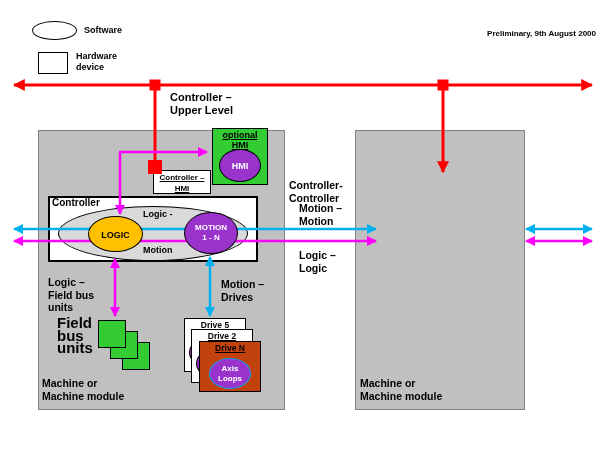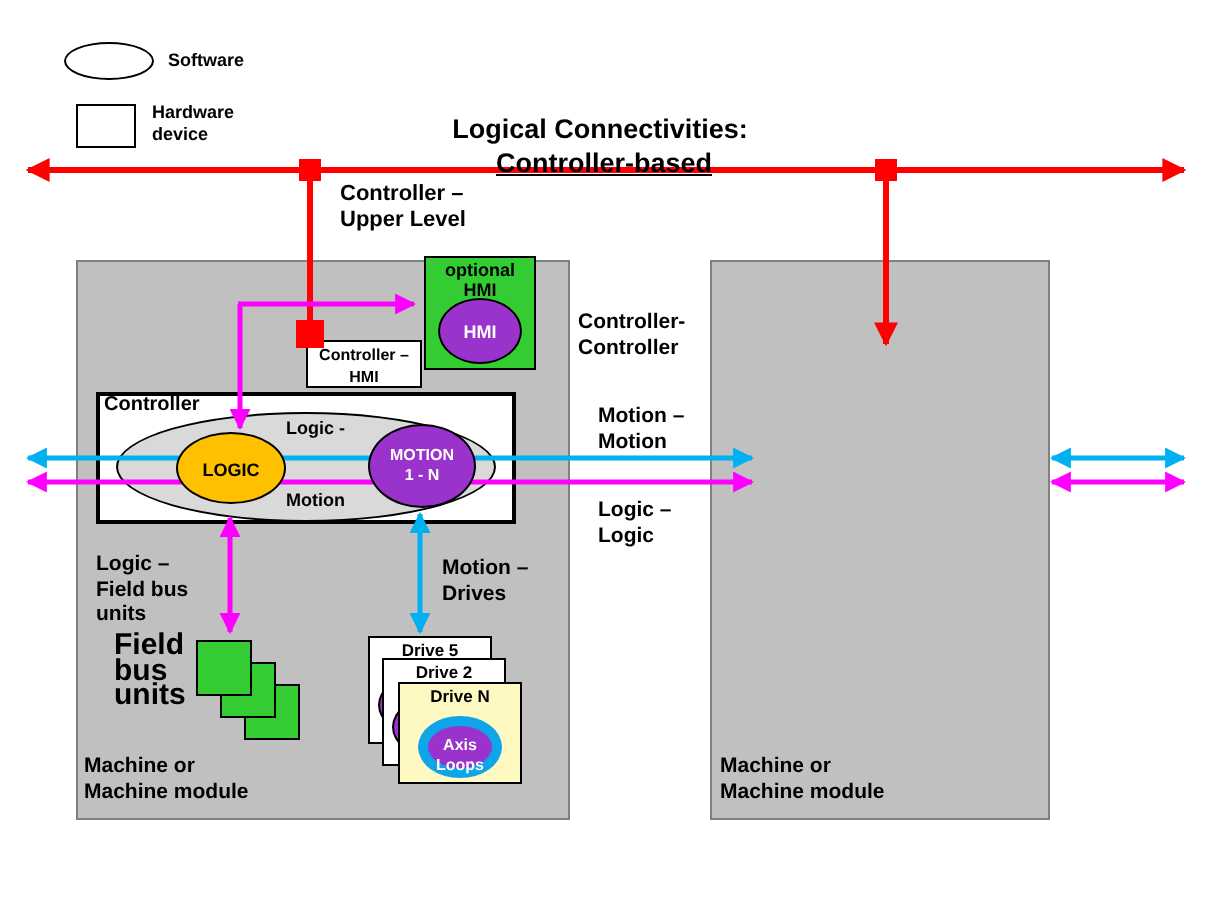--- a/index.html
+++ b/index.html
@@ -1,20 +1,20 @@
 <!DOCTYPE html>
 <html><head>
 <meta charset="utf-8">
 <style>
   html,body{margin:0;padding:0;background:#fff;}
   #stage{position:relative;width:604px;height:453px;background:#fff;overflow:hidden;
          font-family:"Liberation Sans",sans-serif;color:#000;}
   .abs{position:absolute;}
   .lbl{font-weight:bold;white-space:pre-line;color:#000;}
-  .box{box-sizing:border-box;}
+  .box{box-sizing:border-box;text-decoration:underline;}
   .ell{border-radius:50%;box-sizing:border-box;text-align:center;}
   .machine{background:#c0c0c0;border:1px solid #808080;}
   svg{position:absolute;left:0;top:0;}
 </style>
 </head>
 <body>
 
 <div id="stage">
 
   <div class="abs box machine" style="left:38px;top:130px;width:247px;height:280px;"></div>
@@ -62,26 +62,23 @@
     <line x1="14" y1="229" x2="376" y2="229" stroke="#00b0f0" stroke-width="2.5" marker-start="url(#ar-cyan)" marker-end="url(#ar-cyan)"></line>
     <line x1="14" y1="241" x2="376" y2="241" stroke="#ff00ff" stroke-width="2.5" marker-start="url(#ar-mag)" marker-end="url(#ar-mag)"></line>
     <line x1="526" y1="229" x2="592" y2="229" stroke="#00b0f0" stroke-width="2.5" marker-start="url(#ar-cyan)" marker-end="url(#ar-cyan)"></line>
     <line x1="526" y1="241" x2="592" y2="241" stroke="#ff00ff" stroke-width="2.5" marker-start="url(#ar-mag)" marker-end="url(#ar-mag)"></line>
 
     <line x1="115" y1="259" x2="115" y2="316" stroke="#ff00ff" stroke-width="2.5" marker-start="url(#ar-mag)" marker-end="url(#ar-mag)"></line>
     <line x1="210" y1="257" x2="210" y2="316" stroke="#00b0f0" stroke-width="2.5" marker-start="url(#ar-cyan)" marker-end="url(#ar-cyan)"></line>
   </svg>
 
   <div class="abs lbl" style="left:130px;top:22px;width:340px;text-align:center;font-size:13.5px;line-height:17px;">
-    <div>
-      <span>Logical Connectivities:</span>
-      <span style="text-decoration:underline;margin-left:4px;">Controller-based</span>
-    </div>
   </div>
 
+  <div class="abs lbl" style="left:448px;top:29px;width:148px;text-align:right;font-size:8px;">Preliminary, 9th August 2000</div>
 
   <div class="abs ell" style="left:32px;top:21px;width:45px;height:19px;background:#fff;border:1px solid #000;"></div>
   <div class="abs lbl" style="left:84px;top:25px;font-size:9px;">Software</div>
   <div class="abs box" style="left:38px;top:52px;width:30px;height:22px;background:#fff;border:1px solid #000;"></div>
   <div class="abs lbl" style="left:76px;top:51px;font-size:9px;line-height:11px;">Hardware
 device</div>
 
   <div class="abs lbl" style="left:170px;top:91px;font-size:11px;line-height:13px;">Controller –
 Upper Level</div>
 
@@ -92,21 +89,21 @@
   </div>
 
   <div class="abs ell" style="left:184px;top:212px;width:54px;height:42px;background:#9933cc;border:1px solid #000;">
     <div class="lbl" style="color:#fff;font-size:8px;line-height:10px;padding-top:10px;">MOTION
 1 - N</div>
   </div>
 
   <div class="abs lbl" style="left:143px;top:196px;width:42px;font-size:9px;line-height:36px;">Logic -
 Motion</div>
 
-  <div class="abs lbl" style="left:289px;top:155px;font-size:10.5px;line-height:12.5px;">Controller-
+  <div class="abs lbl" style="left:289px;top:179px;font-size:10.5px;line-height:12.5px;">Controller-
 Controller</div>
   <div class="abs lbl" style="left:299px;top:202px;font-size:10.5px;line-height:12.5px;">Motion –
 Motion</div>
   <div class="abs lbl" style="left:299px;top:249px;font-size:10.5px;line-height:12.5px;">Logic –
 Logic</div>
 
   <div class="abs lbl" style="left:48px;top:276px;font-size:10.5px;line-height:12.5px;">Logic –
 Field bus
 units</div>
   <div class="abs lbl" style="left:221px;top:278px;font-size:10.5px;line-height:12.5px;">Motion –
@@ -120,23 +117,23 @@
 units</div>
 
   <div class="abs box" style="left:184px;top:318px;width:62px;height:54px;background:#fff;border:1.5px solid #000;">
     <div class="lbl" style="font-size:8.5px;line-height:10px;text-align:center;margin-top:1px;">Drive 5</div>
     <div class="abs ell" style="left:4px;top:18px;width:42px;height:31px;background:#9933cc;border:1px solid #000;"></div>
   </div>
   <div class="abs box" style="left:191px;top:329px;width:62px;height:54px;background:#fff;border:1.5px solid #000;">
     <div class="lbl" style="font-size:8.5px;line-height:10px;text-align:center;margin-top:1px;">Drive 2</div>
     <div class="abs ell" style="left:4px;top:18px;width:42px;height:31px;background:#9933cc;border:1px solid #000;"></div>
   </div>
-  <div class="abs box" style="left:199px;top:341px;width:62px;height:51px;background:#fef9c3;border:1.5px solid #000;">
+  <div class="abs box" style="left:199px;top:341px;width:62px;height:51px;background:#c2410c;border:1.5px solid #000;">
     <div class="lbl" style="font-size:8.5px;line-height:10px;text-align:center;margin-top:1px;">Drive N</div>
-    <div class="abs ell" style="left:9px;top:16px;width:42px;height:31px;background:#9933cc;border:5px solid #0ea5e9;">
+    <div class="abs ell" style="left:9px;top:16px;width:42px;height:31px;background:#9933cc;border:1px solid #0ea5e9;">
       <div class="lbl" style="color:#fff;font-size:8px;line-height:9.5px;padding-top:5px;text-align:center;">Axis
 Loops</div>
     </div>
   </div>
 
   <div class="abs lbl" style="left:42px;top:377px;font-size:10.5px;line-height:13px;">Machine or
 Machine module</div>
   <div class="abs lbl" style="left:360px;top:377px;font-size:10.5px;line-height:13px;">Machine or
 Machine module</div>
 

